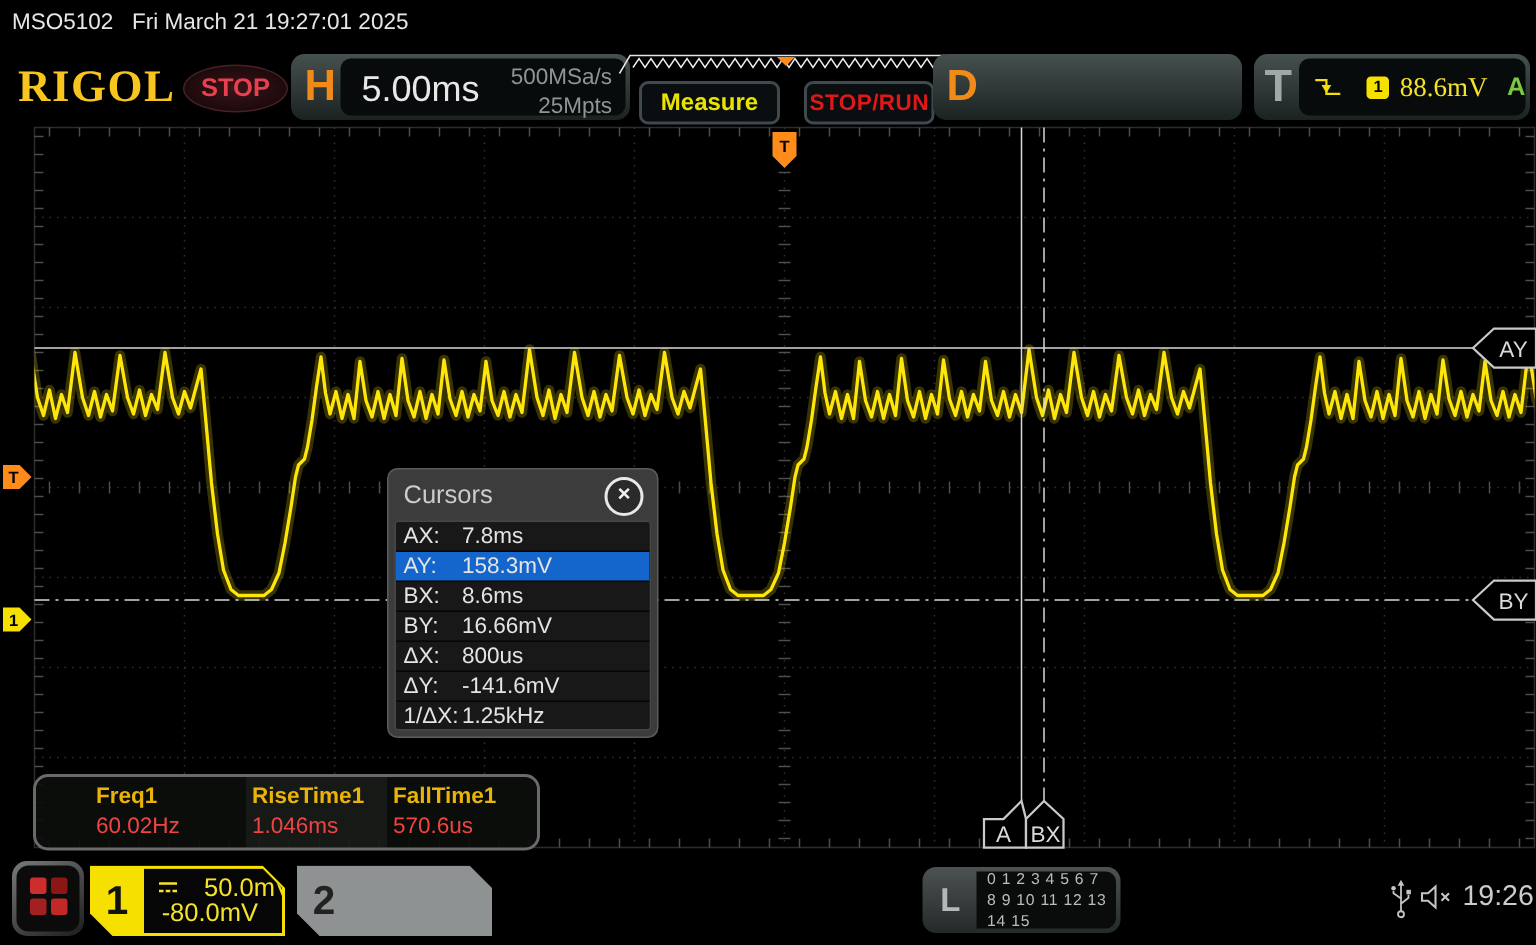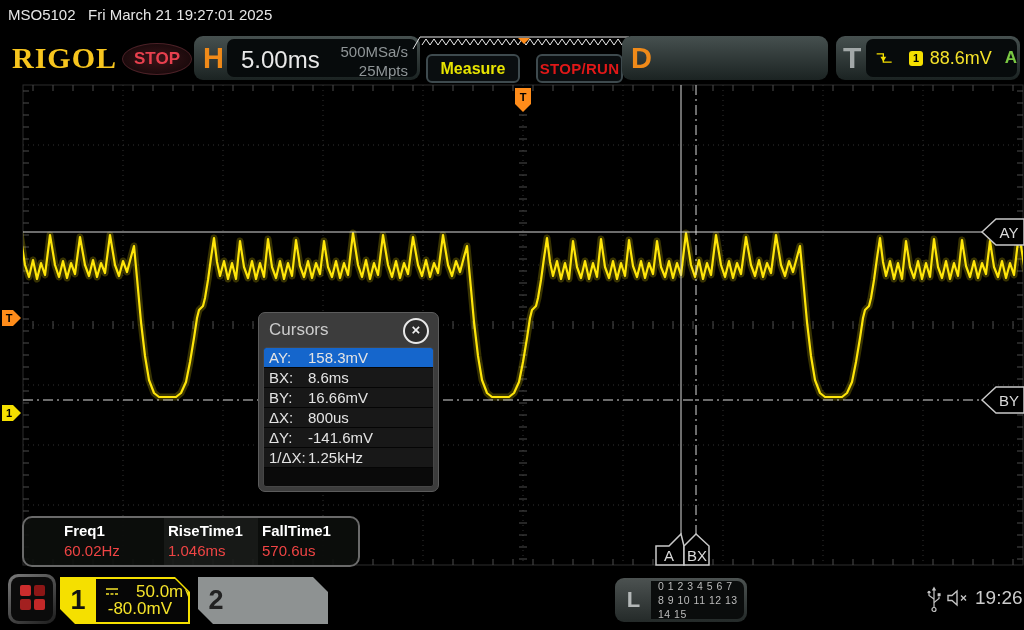--- a/index.html
+++ b/index.html
@@ -30,21 +30,21 @@
   .p-d{left:622px;top:6px;width:206px;height:44px;}
   .p-d .inner{left:33px;}
   .p-d .prefix{color:#f08a19;font-size:29px;}
   .d-val{position:absolute;left:22px;top:8px;font-size:23px;color:#e8e8e8;}
   .p-t{left:836px;top:6px;width:184px;height:44px;}
   .p-t .inner{left:30px;display:flex;align-items:center;}
   .p-t .prefix{color:#a2a8a8;font-size:30px;left:7px;}
   .trig-slope{margin-left:9px;}
   .trig-badge{margin-left:16px;width:16px;height:15px;background:#f5e000;border-radius:3px;color:#000;
         font-size:11px;font-weight:bold;display:flex;align-items:center;justify-content:center;}
-  .trig-level{margin-left:7px;color:#f5e32a;font-size:18px;}
+  .trig-level{margin-left:7px;color:#f5e32a;font-size:18px;font-family:Liberation Serif, serif;}
   .trig-mode{margin-left:13px;color:#7ac943;font-size:17px;font-weight:bold;}
   .hbtn{position:absolute;background:#0a0e10;border:2px solid #3e4a4e;border-radius:6px;
         display:flex;align-items:center;justify-content:center;font-weight:bold;}
   .btn-measure{left:426px;top:24px;width:90px;height:25px;color:#e8e400;font-size:16px;}
   .btn-stoprun{left:536px;top:24px;width:83px;height:25px;color:#e01818;font-size:15px;letter-spacing:.3px;}
   .preview{position:absolute;left:412px;top:4px;width:225px;height:17px;}
 
   
   .popup{position:absolute;left:258px;top:312px;width:179px;height:178px;background:#3c3c3c;
          border:1px solid #5c5c5c;border-radius:7px;z-index:6;}
@@ -57,21 +57,21 @@
   .crow{height:19px;background:#181818;border-bottom:1px solid #050505;color:#e4e4e4;font-size:15px;
          position:relative;line-height:19px;}
   .crow.hl{background:#1566cc;}
   .crow .cl{position:absolute;left:5px;}
   .crow .cv{position:absolute;left:44px;}
 
   
   .meas{position:absolute;left:22px;top:516px;width:334px;height:47px;background:rgba(12,14,12,.92);
         border:2px solid #6a6a6a;border-radius:10px;z-index:5;}
   .mcol{position:absolute;top:4px;height:38px;}
-  .mcol .ml{color:#ffffff;font-size:15px;font-weight:bold;}
+  .mcol .ml{color:#eab308;font-size:15px;font-weight:bold;}
   .mcol .mv{color:#ef4444;font-size:15px;margin-top:3px;}
   .mcol.c0{left:40px;width:96px;}
   .mcol.c1{left:140px;width:86px;background:rgba(255,255,255,.05);padding:0 4px;margin-top:-4px;
            padding-top:4px;height:43px;}
   .mcol.c2{left:238px;width:90px;}
 
   
   .menu-btn{position:absolute;left:8px;top:574px;width:48px;height:50px;border-radius:10px;
         background:linear-gradient(145deg,#7a7a7a,#1c1c1c);}
   .menu-btn .mi{position:absolute;inset:3px;background:#0b0b0b;border-radius:8px;}
@@ -181,20 +181,24 @@
         <span class="trig-level">88.6mV</span>
         <span class="trig-mode">A</span>
       </div>
     </div>
   </div>
 
   <div class="popup">
     <div class="popup-title">Cursors</div>
     <div class="popup-close">×</div>
     <div class="popup-body" id="cursor-rows">
+        <div class="crow">
+          <span class="cl">AX:</span>
+          <span class="cv">7.8ms</span>
+        </div>
         <div class="crow hl">
           <span class="cl">AY:</span>
           <span class="cv">158.3mV</span>
         </div>
         <div class="crow">
           <span class="cl">BX:</span>
           <span class="cv">8.6ms</span>
         </div>
         <div class="crow">
           <span class="cl">BY:</span>

